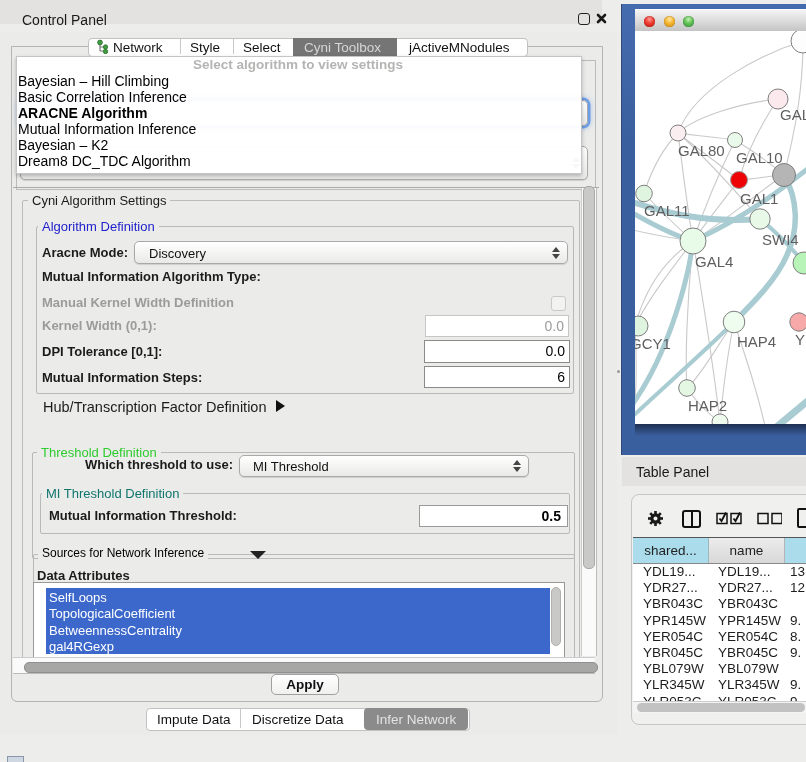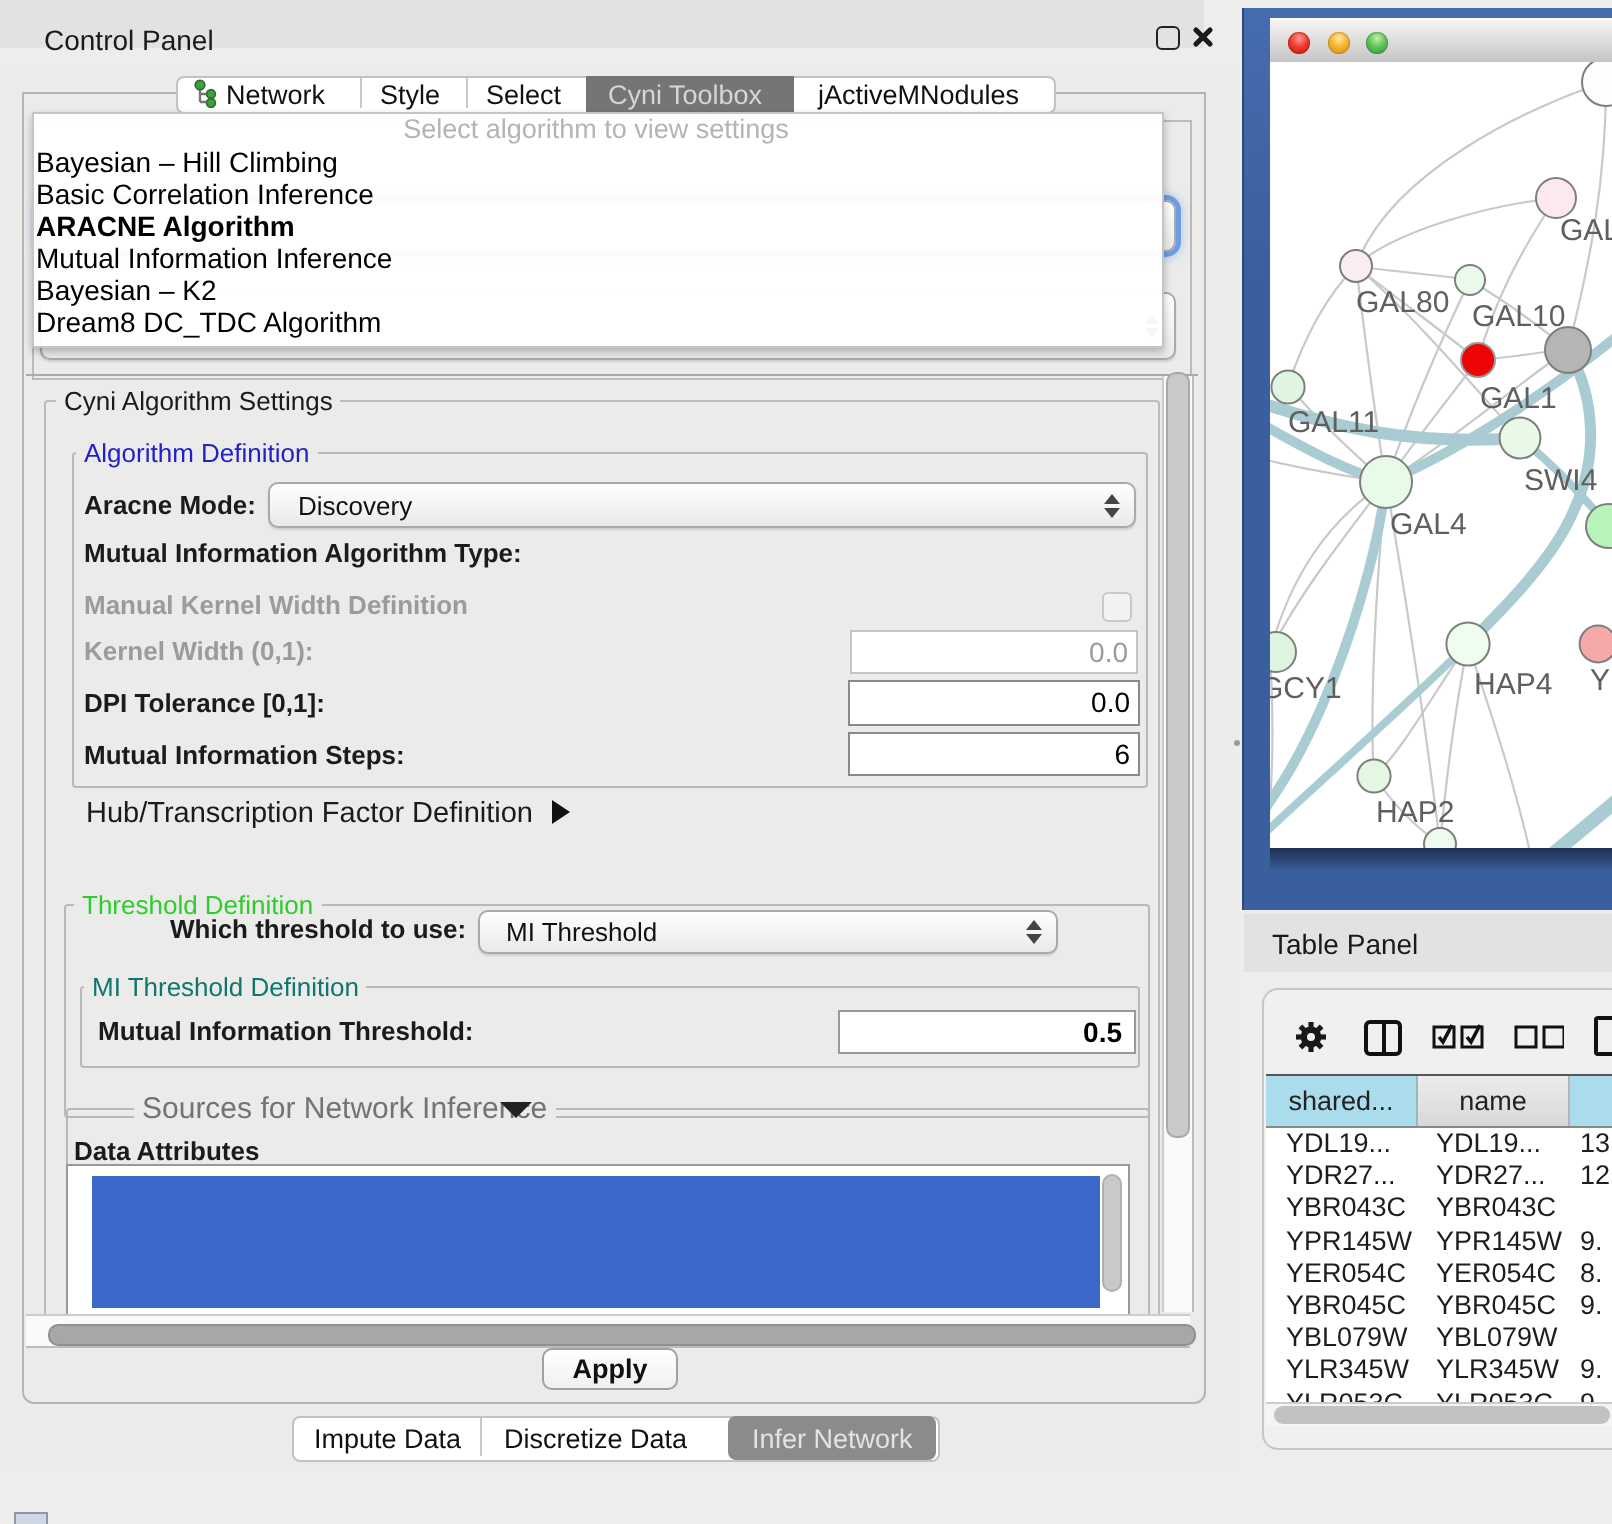--- a/index.html
+++ b/index.html
@@ -87,46 +87,47 @@
       <span class="tx">MI Threshold</span>
       <span class="arr"></span>
     </div>
 <div class="grp" style="left:40px;top:493px;width:528px;height:39px;">
   <div class="gt" style="color:#0f766e;left:1px;">MI Threshold Definition</div>
 </div>
 <div class="lbl abs" style="left:49px;top:508px;">Mutual Information Threshold:</div>
 <div class="field" style="left:419px;top:505px;width:141px;height:20px;border:1px solid #999;line-height:20px;padding-right:6px;font-weight:bold;">0.5</div>
 
 <div class="grp" style="left:33px;top:554px;width:540px;height:112px;border-bottom:none;">
-  <div class="gt" style="left:4px;color:#737373;font-size:15px;top:-9px;margin-left:29px;">Sources for Network Inference</div>
+  <div class="gt" style="left:4px;color:#000000;font-size:12px;top:-9px;">Sources for Network Inference</div>
 </div>
 <div class="abs" style="left:250px;top:551px;width:0;height:0;border-left:8px solid transparent;border-right:8px solid transparent;border-top:8px solid #222;"></div>
 <div class="lbl abs" style="left:37px;top:568px;">Data Attributes</div>
 
 <div class="abs" style="left:33px;top:582px;width:530px;height:74px;border:1px solid #999;background:#fff;"></div>
 <div class="abs" style="left:46px;top:588px;width:504px;height:66px;background:#3c68cc;"></div>
+<div class="abs" style="left:49px;top:590px;font-size:13px;color:#fff;line-height:16.4px;">SelfLoops<br>TopologicalCoefficient<br>BetweennessCentrality<br>gal4RGexp</div>
 <div class="abs" style="left:551px;top:587px;width:8px;height:57px;background:#c9c9c8;border:1px solid #b0b0b0;border-radius:5px;"></div>
 
 <div class="abs" style="left:581px;top:188px;width:14px;height:468px;background:#fafafa;border-left:1px solid #ccc;border-right:1px solid #bbb;"></div>
 <div class="abs" style="left:582.5px;top:186px;width:10px;height:381px;background:#c9c9c8;border:1px solid #a8a8a8;border-radius:5px;"></div>
 
 <div class="abs" style="left:13px;top:657px;width:582px;height:15px;background:#fafafa;border-top:1px solid #ccc;border-bottom:1px solid #bbb;"></div>
 <div class="abs" style="left:24px;top:661.5px;width:572px;height:9px;background:#a7a7a6;border:1px solid #909090;border-radius:5px;"></div>
 
 <div class="abs" style="left:271px;top:674px;width:66px;height:19px;background:linear-gradient(#ffffff,#f0f0ef);border:1px solid #a0a0a0;border-radius:5px;text-align:center;font-size:13.5px;font-weight:bold;color:#111;line-height:19px;">Apply</div>
 
 <div class="abs" style="left:146px;top:708px;width:322px;height:21px;background:#fff;border:1px solid #c2c2c2;border-radius:4px;"></div>
 <div class="abs" style="left:240px;top:709px;width:1px;height:19px;background:#c8c8c8;"></div>
 <div class="abs" style="left:364px;top:708px;width:104px;height:22px;background:#8b8b8b;border-radius:4px;"></div>
 <div class="abs" style="left:157px;top:712px;font-size:13.5px;color:#111;">Impute Data</div>
 <div class="abs" style="left:252px;top:712px;font-size:13.5px;color:#111;">Discretize Data</div>
 <div class="abs" style="left:376px;top:712px;font-size:13.5px;color:#e3e3e3;">Infer Network</div>
 
 <div class="abs" style="left:16px;top:56px;width:564px;height:116px;background:rgba(255,255,255,0.96);border:1px solid #c5c5c5;box-shadow:0 2px 4px rgba(0,0,0,0.25);"></div>
-<div class="abs" style="left:16px;top:57px;width:564px;text-align:center;font-size:13.5px;font-weight:normal;color:#b4b4b3;">Select algorithm to view settings</div>
+<div class="abs" style="left:16px;top:57px;width:564px;text-align:center;font-size:13.5px;font-weight:bold;color:#b4b4b3;">Select algorithm to view settings</div>
 <div class="abs" style="left:18px;top:73px;font-size:14px;color:#000;line-height:16.1px;">Bayesian – Hill Climbing<br>Basic Correlation Inference<br><b>ARACNE Algorithm</b><br>Mutual Information Inference<br>Bayesian – K2<br>Dream8 DC_TDC Algorithm</div>
 
 <div class="abs" style="left:617px;top:370px;width:3px;height:3px;border-radius:50%;background:#9a9a9a;"></div>
 
 <div class="abs" style="left:7px;top:756px;width:15px;height:6px;background:#cfd8e2;border:1px solid #8a97a8;"></div>
 
 <div class="abs" style="left:621px;top:4px;width:185px;height:451px;background:linear-gradient(#466cb0,#3a5f9e 30%,#3a5f9e);border-left:1px solid #31497a;box-sizing:border-box;"></div>
 
 <div class="abs" style="left:635px;top:9px;width:171px;height:22px;background:linear-gradient(#f4f4f4,#d9d9d9 55%,#c2c2c2);border-top:1px solid #fdfdfd;border-bottom:1px solid #8a8a8a;"></div>
 <div class="abs" style="left:644px;top:16px;width:11px;height:11px;border-radius:50%;background:radial-gradient(circle at 50% 30%,#ff9a92 0%,#ee3b30 45%,#c01409 100%);box-shadow:inset 0 0 1px #7c0d05;"></div>

